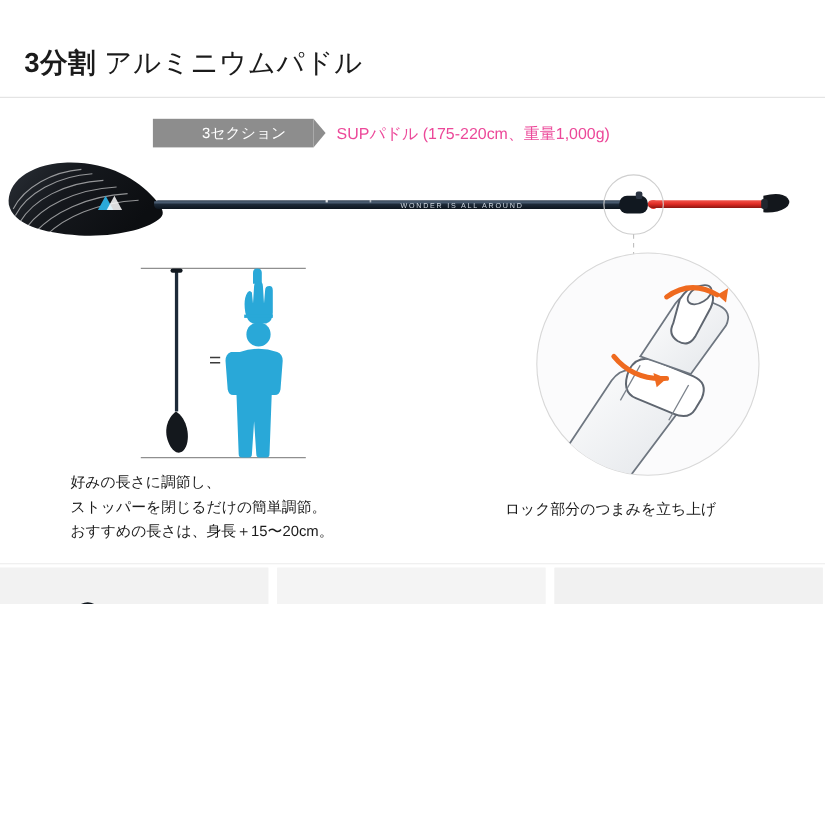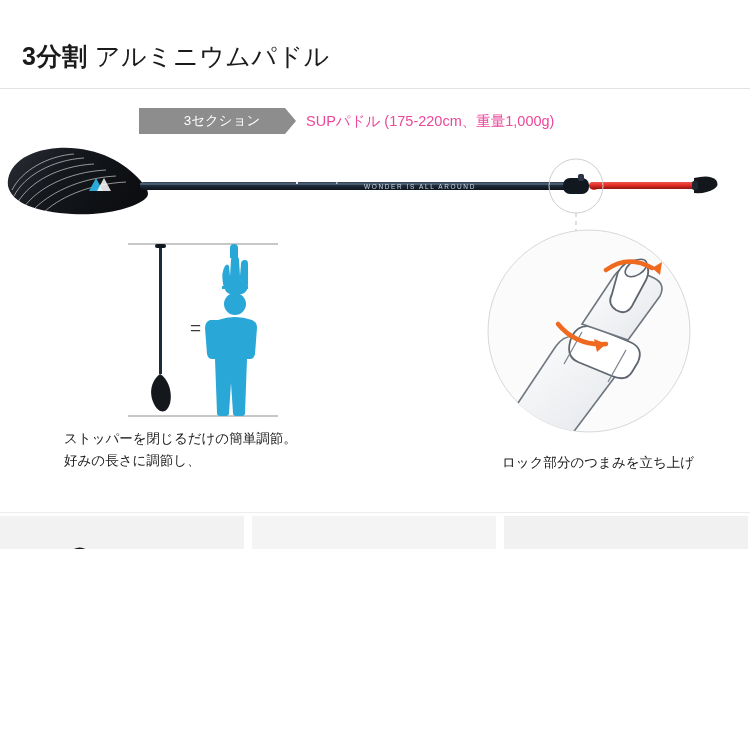--- a/index.html
+++ b/index.html
@@ -121,21 +121,20 @@
     white-space: nowrap;
   }
   .caption-right {
     position: absolute;
     left: 459px;
     top: 452px;
     font-size: 13.5px;
     line-height: 22px;
     color: #1b1b1b;
     white-space: nowrap;
-    margin-left: 43px;
   }
 
   
   .photo-strip {
     position: absolute;
     left: 0;
     top: 516px;
     width: 750px;
     height: 235px;
     display: flex;
@@ -313,22 +312,23 @@
         </g>
         <g fill="#ef6a1f">
           <path d="M166,40 l10,-6 l-2,13 z"></path>
           <path d="M120,116 l-9,8 l-3,-13 z"></path>
         </g>
       </g>
     </svg>
   </div>
 
   <div class="caption-left">
+    <div>好みの長さに調節し、</div>
     <div>ストッパーを閉じるだけの簡単調節。</div>
-    <div>好みの長さに調節し、</div>
+    <div>おすすめの長さは、身長＋15〜20cm。</div>
   </div>
 
   <div class="caption-right">
     <div>ロック部分のつまみを立ち上げ</div>
   </div>
 
   <div class="strip-top-rule"></div>
 
   <div class="photo-strip">
 

